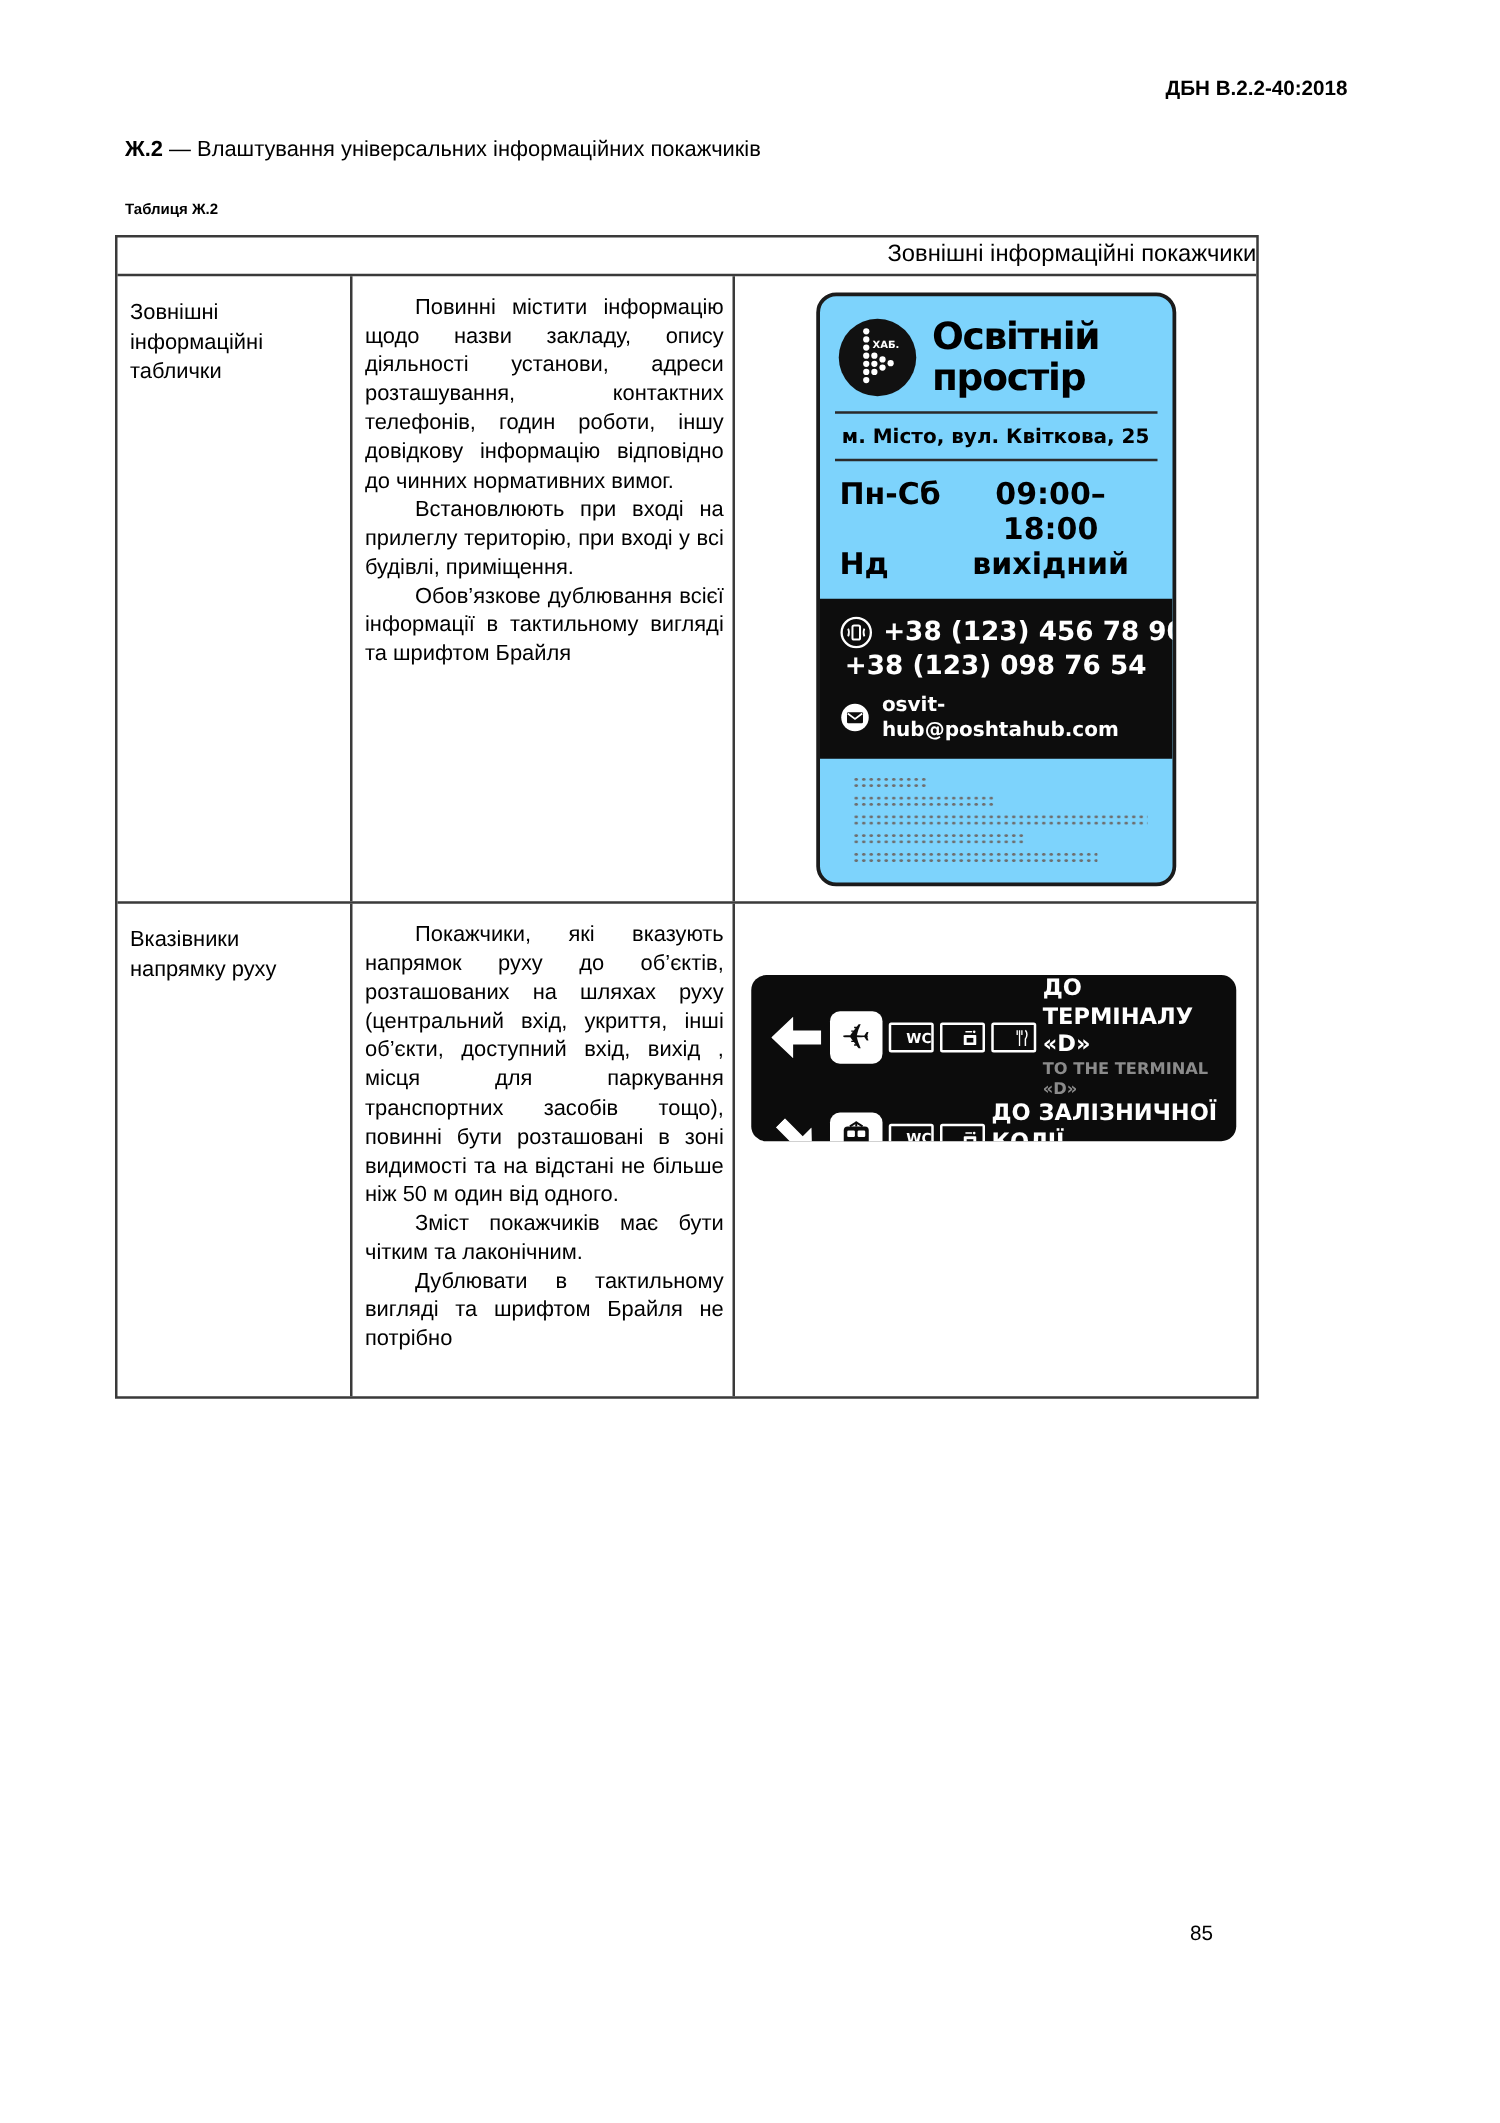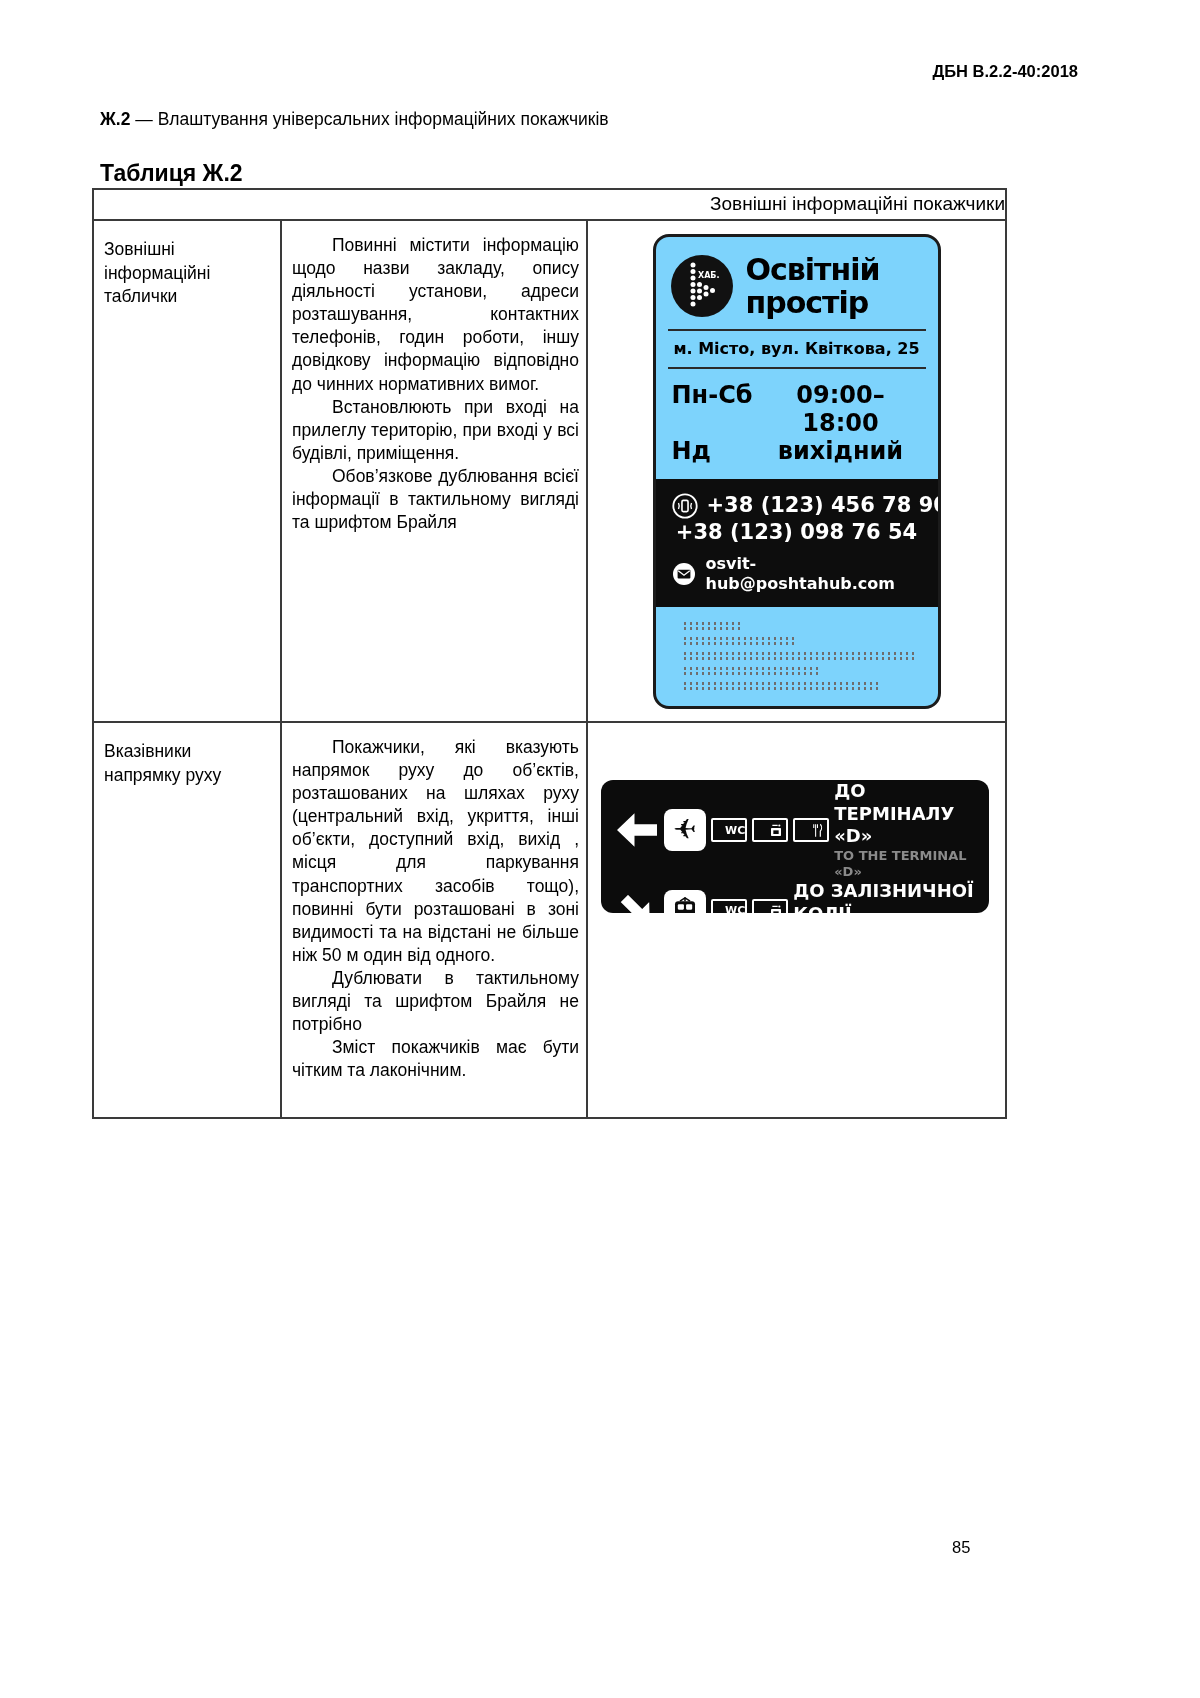--- a/index.html
+++ b/index.html
@@ -5,21 +5,21 @@
   html,body{margin:0;padding:0;}
   body{
     width:1200px;height:1698px;background:#ffffff;position:relative;
     font-family:"Liberation Sans",sans-serif;color:#000;
     -webkit-font-smoothing:antialiased;
   }
   .doc-code{position:absolute;top:62px;left:0;width:1078px;text-align:right;
     font-weight:bold;font-size:16.5px;}
   .section-heading{position:absolute;top:109px;left:100px;font-size:17.5px;}
   .section-heading b{font-weight:bold;}
-  .table-label{position:absolute;top:160px;left:100px;font-weight:bold;font-size:23px;text-align:center;}
+  .table-label{position:absolute;top:160px;left:100px;font-weight:bold;font-size:12px;text-align:center;}
 
   
   .doc-table{position:absolute;top:188px;left:92px;width:911px;
     border:2px solid #3a3a3a;}
   .t-header{border-bottom:2px solid #3a3a3a;text-align:right;
     font-size:19px;padding:3px 0 4px;}
   .t-row{display:grid;grid-template-columns:188px 306px auto;}
   .t-row.row2{border-top:2px solid #3a3a3a;}
   .row1{height:500px;}
   .row2{height:394px;}
@@ -172,22 +172,22 @@
 
     </div>
   </div>
 
   <div class="t-row row2">
     <div class="cell c1">
       <div class="term">Вказівники напрямку руху</div>
     </div>
     <div class="cell c2">
       <p>Покажчики, які вказують напрямок руху до  об’єктів, розташованих на шляхах руху (центральний вхід,  укриття, інші об’єкти, доступний вхід, вихід , місця для паркування транспортних засобів тощо), повинні бути розташовані  в зоні видимості та на відстані не  більше ніж 50 м один від одного.</p>
+      <p>Зміст покажчиків має бути чітким та лаконічним.</p>
       <p>Дублювати в тактильному вигляді та шрифтом Брайля не потрібно</p>
-      <p>Зміст покажчиків має бути чітким та лаконічним.</p>
     </div>
     <div class="cell c3">
 
       <div class="sign2">
         <div class="s2-row">
           <span class="arrow-slot">
             <svg viewBox="0 0 24 20" width="40" height="34">
                 <path d="M10.5 0 L0 10 L10.5 20 L10.5 13.4 L24 13.4 L24 6.6 L10.5 6.6 Z" fill="#fff"></path>
               </svg>
           </span>

